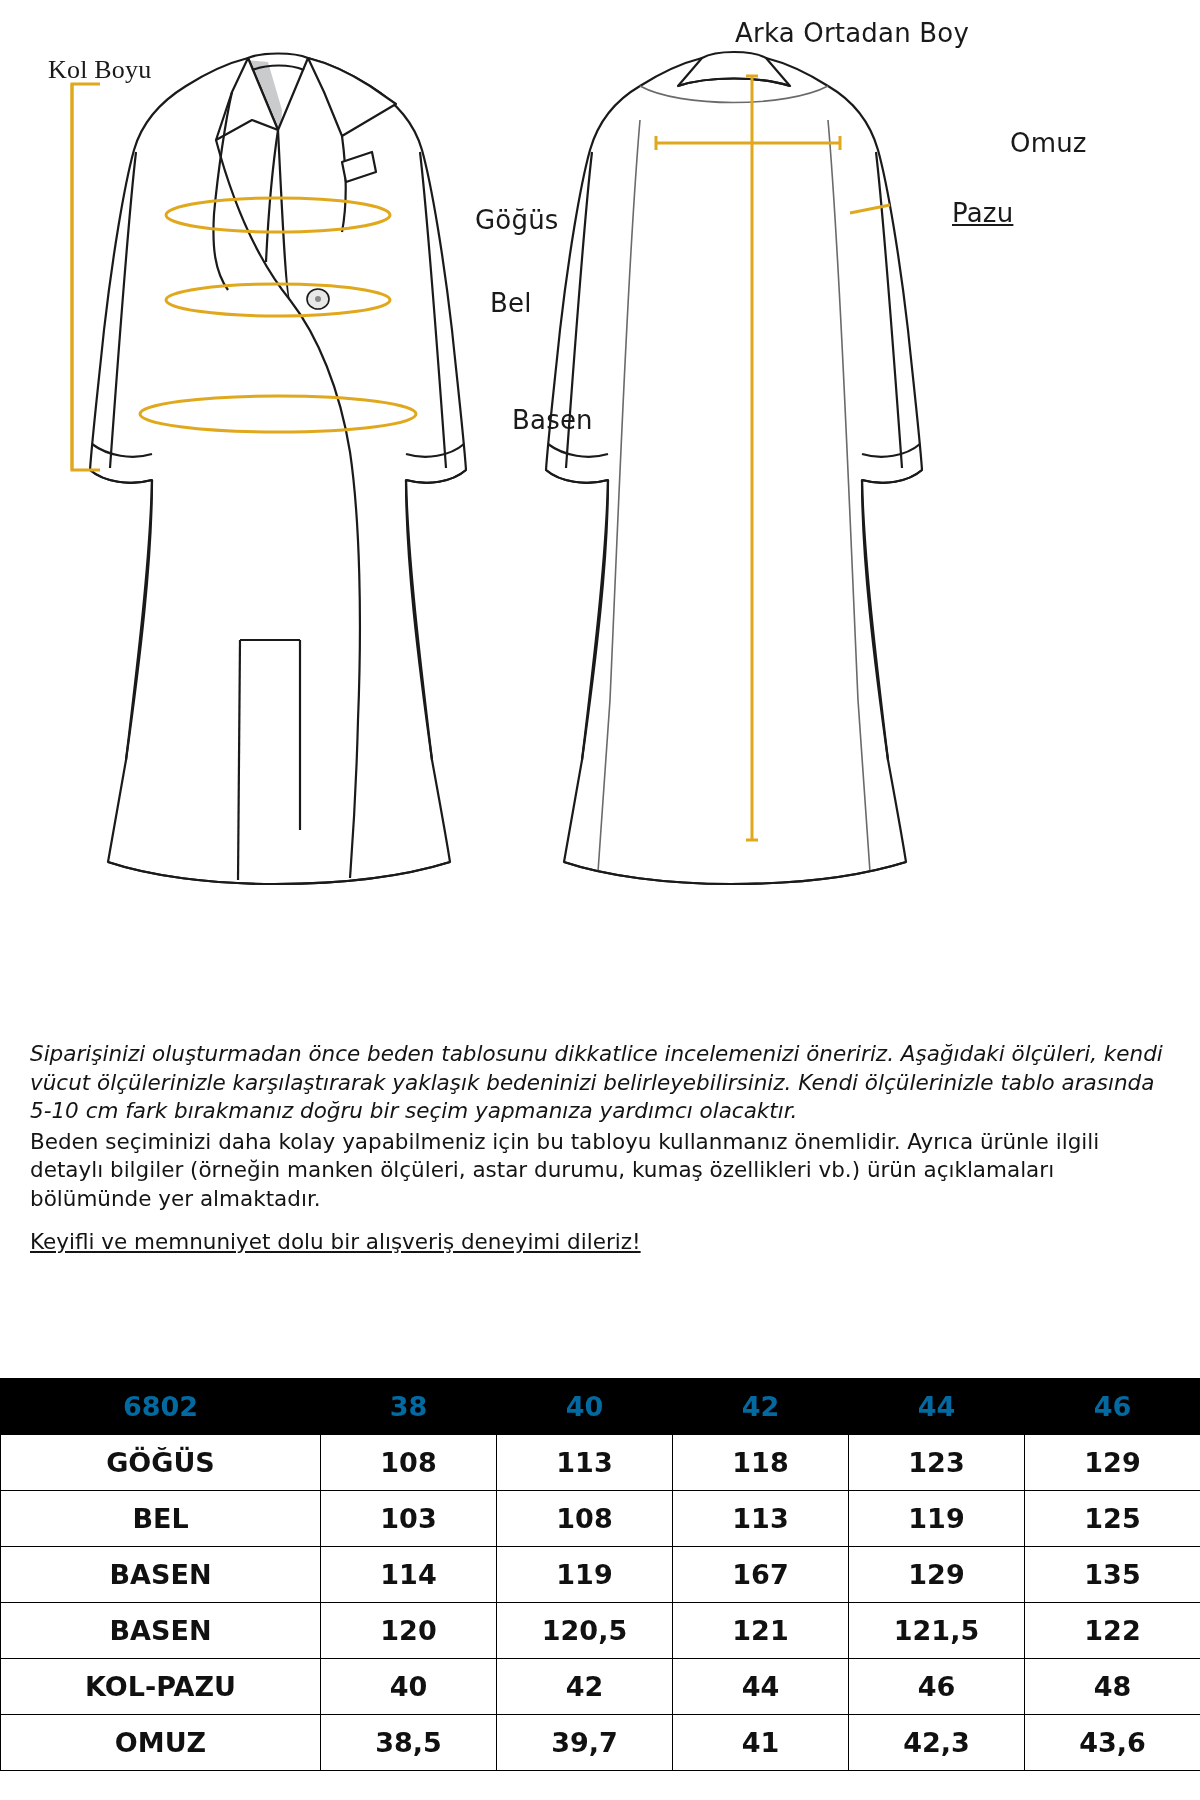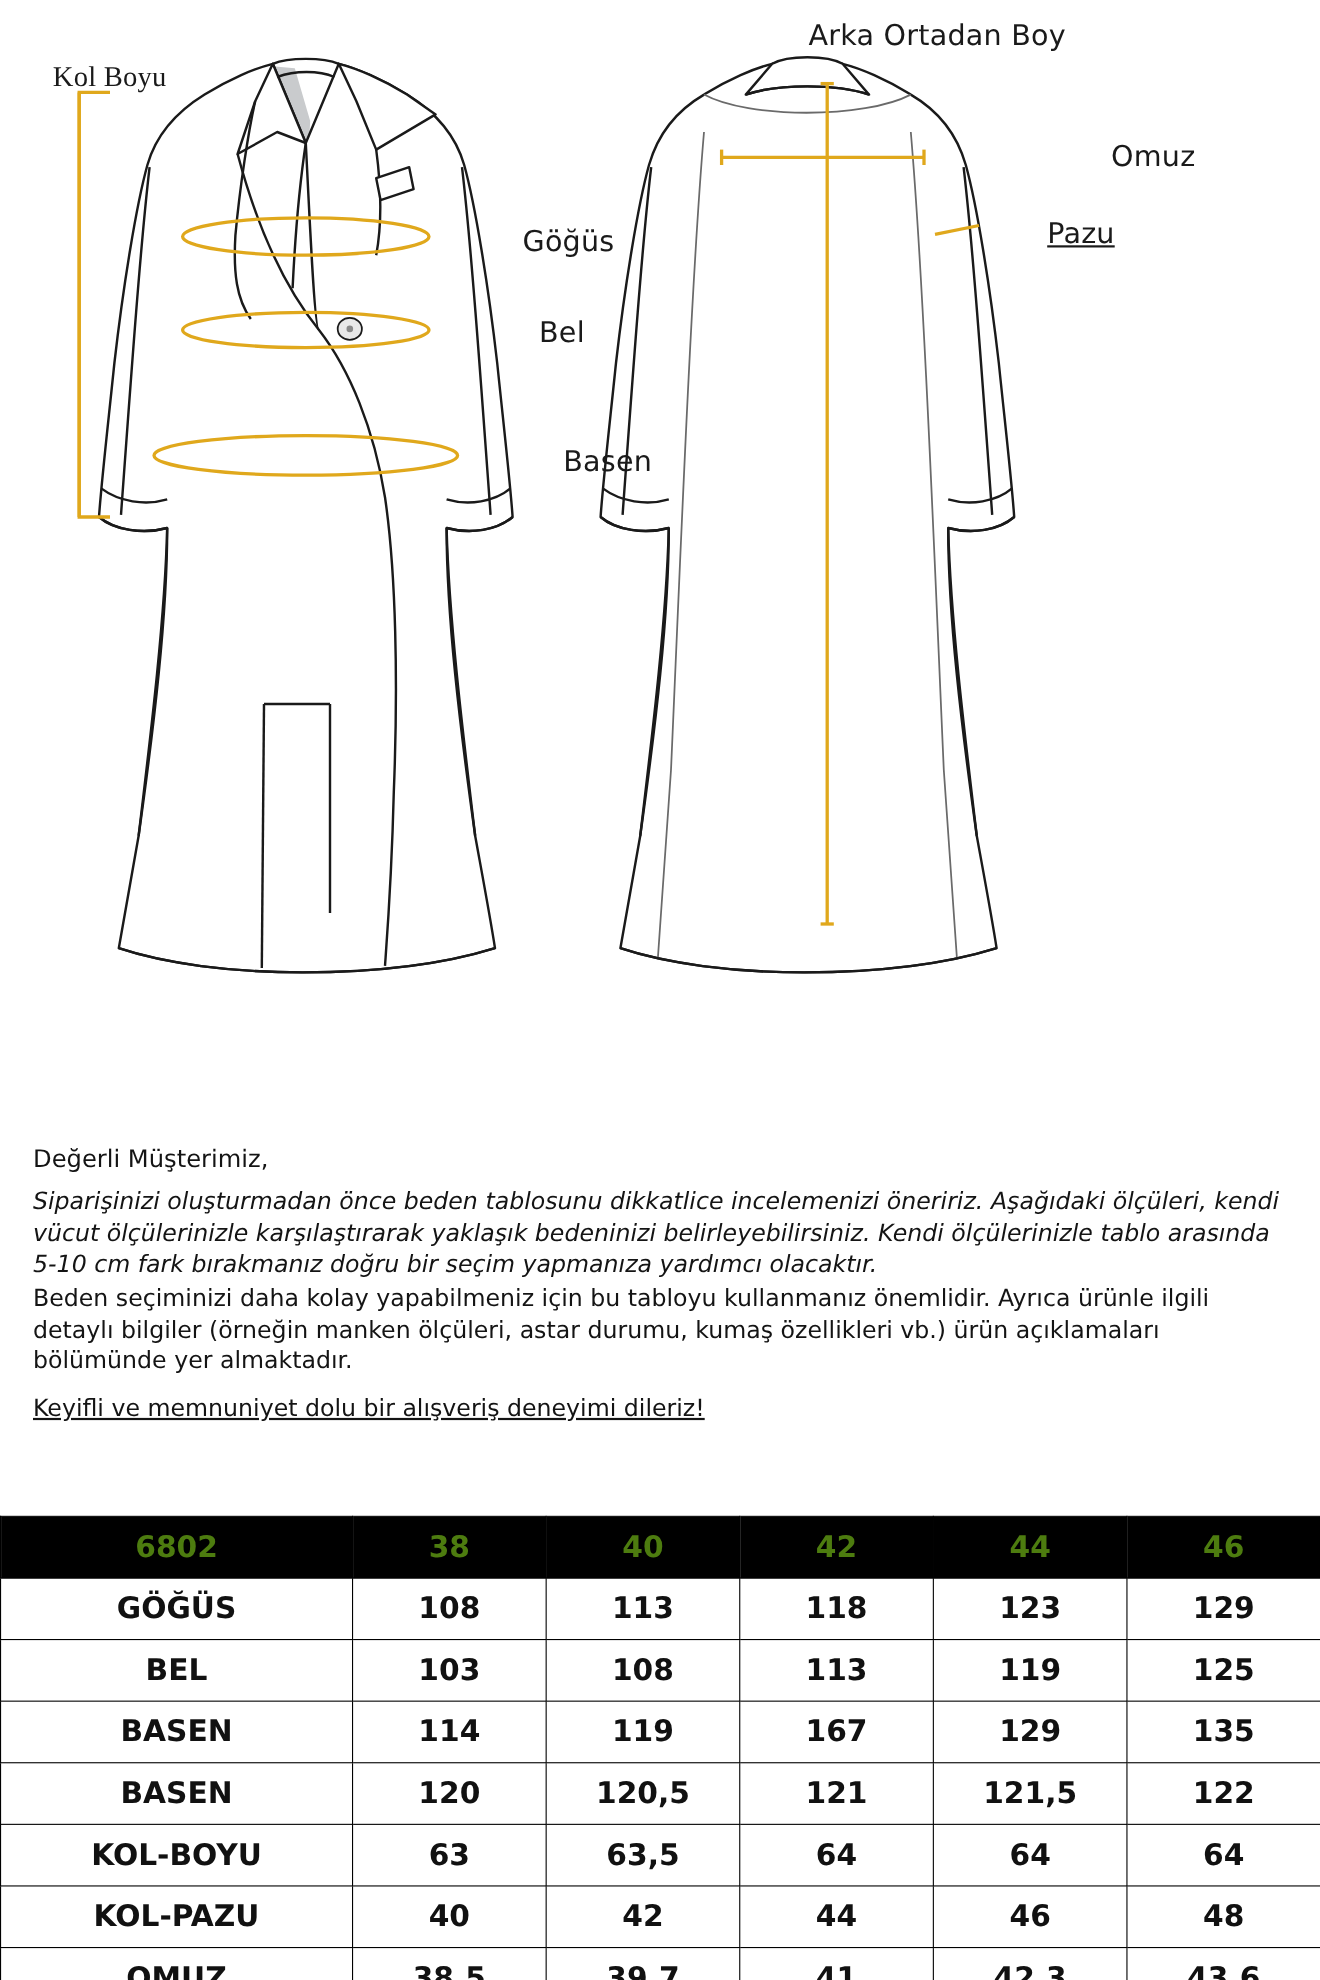--- a/index.html
+++ b/index.html
@@ -49,21 +49,21 @@
   .table-wrap{position:absolute;left:0;top:1378px;width:1200px;}
   table{border-collapse:collapse;width:1200px;table-layout:fixed;}
   th,td{
     text-align:center;
     font-size:27px;
     font-weight:bold;
     height:53px;
     border:1px solid #000;
     color:#111;
   }
-  thead th{background:#000;color:#4d7c0f;border:1px solid #000;}
+  thead th{background:#000;color:#0369a1;border:1px solid #000;}
   td.rowhead{font-weight:bold;}
   col.c0{width:320px;}
   col.cx{width:176px;}
 </style>
 </head>
 <body>
 
 <div class="page">
 
   <div class="diagram">
@@ -184,21 +184,20 @@
     <div class="lbl lbl-kol">Kol Boyu</div>
     <div class="lbl lbl-gogus">Göğüs</div>
     <div class="lbl lbl-bel">Bel</div>
     <div class="lbl lbl-basen">Basen</div>
     <div class="lbl lbl-arka">Arka Ortadan Boy</div>
     <div class="lbl lbl-omuz">Omuz</div>
     <div class="lbl lbl-pazu">Pazu</div>
   </div>
 
   <div class="textblock">
-    <p class="tb-greet">Değerli Müşterimiz,</p>
     <p class="tb-p1">Siparişinizi oluşturmadan önce beden tablosunu dikkatlice incelemenizi öneririz. Aşağıdaki ölçüleri, kendi vücut ölçülerinizle karşılaştırarak yaklaşık bedeninizi belirleyebilirsiniz. Kendi ölçülerinizle tablo arasında 5-10 cm fark bırakmanız doğru bir seçim yapmanıza yardımcı olacaktır.</p>
     <p class="tb-p2">Beden seçiminizi daha kolay yapabilmeniz için bu tabloyu kullanmanız önemlidir. Ayrıca ürünle ilgili detaylı bilgiler (örneğin manken ölçüleri, astar durumu, kumaş özellikleri vb.) ürün açıklamaları bölümünde yer almaktadır.</p>
     <p class="tb-p3">Keyifli ve memnuniyet dolu bir alışveriş deneyimi dileriz!</p>
   </div>
 
   <div class="table-wrap">
     <table>
       <colgroup>
         <col class="c0">
           <col class="cx">
@@ -244,28 +243,20 @@
         </tr>
         <tr>
           <td class="rowhead">BASEN</td>
           <td>120</td>
           <td>120,5</td>
           <td>121</td>
           <td>121,5</td>
           <td>122</td>
         </tr>
         <tr>
-          <td class="rowhead">KOL-BOYU</td>
-          <td>63</td>
-          <td>63,5</td>
-          <td>64</td>
-          <td>64</td>
-          <td>64</td>
-        </tr>
-        <tr>
           <td class="rowhead">KOL-PAZU</td>
           <td>40</td>
           <td>42</td>
           <td>44</td>
           <td>46</td>
           <td>48</td>
         </tr>
         <tr>
           <td class="rowhead">OMUZ</td>
           <td>38,5</td>

